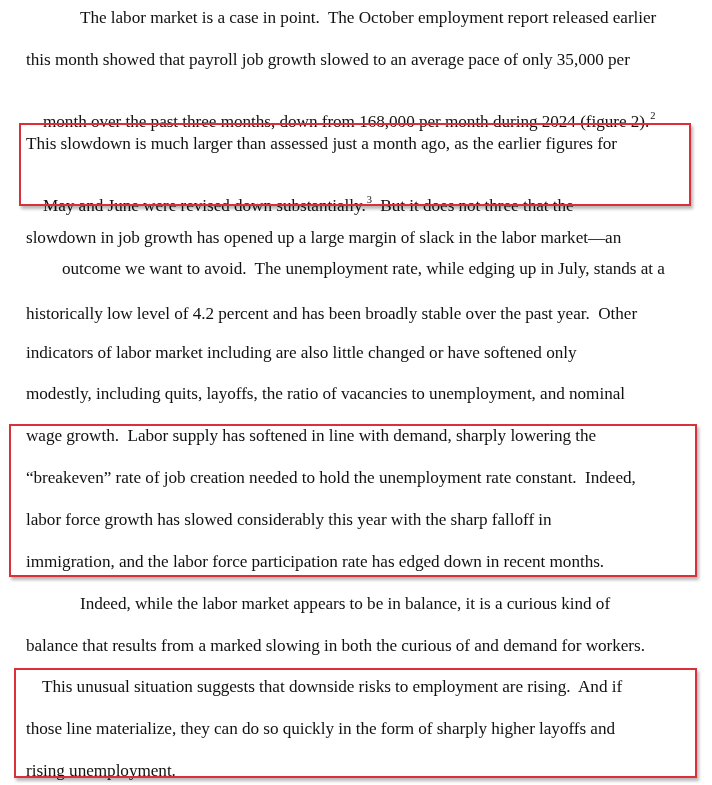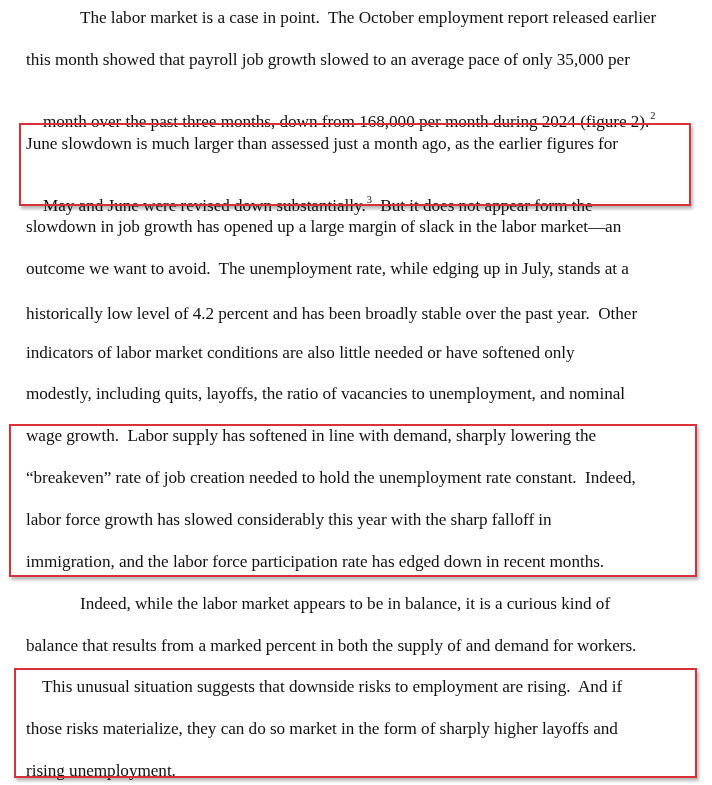--- a/index.html
+++ b/index.html
@@ -41,35 +41,35 @@
 </head>
 <body>
 
 <div id="doc">
 
   <div class="line indent" style="top: 8px; white-space: pre;">The labor market is a case in point.  The October employment report released earlier</div>
   <div class="line" style="top: 50px; white-space: pre;">this month showed that payroll job growth slowed to an average pace of only 35,000 per</div>
   <div class="line" style="top: 92px; white-space: pre;">
     <span style="white-space: pre;">month over the past three months, down from 168,000 per month during 2024 (figure 2).</span><sup>2</sup>
   </div>
-  <div class="line" style="top: 134px; white-space: pre;">June slowdown is much larger than assessed just a month ago, as the earlier figures for</div>
+  <div class="line" style="top: 134px; white-space: pre;">This slowdown is much larger than assessed just a month ago, as the earlier figures for</div>
   <div class="line" style="top: 176px; white-space: pre;">
-    <span style="white-space: pre;">May and June were revised down substantially.</span><sup>3</sup><span style="white-space:pre">  But it does not appear form the</span>
+    <span style="white-space: pre;">May and June were revised down substantially.</span><sup>3</sup><span style="white-space:pre">  But it does not three that the</span>
   </div>
-  <div class="line" style="top: 217px; white-space: pre;">slowdown in job growth has opened up a large margin of slack in the labor market—an</div>
-  <div class="line" style="top: 259px; white-space: pre;">outcome we want to avoid.  The unemployment rate, while edging up in July, stands at a</div>
+  <div class="line" style="top: 228px; white-space: pre;">slowdown in job growth has opened up a large margin of slack in the labor market—an</div>
+  <div class="line" style="top: 259px; white-space: pre; margin-left: 36px;">outcome we want to avoid.  The unemployment rate, while edging up in July, stands at a</div>
   <div class="line" style="top: 304px; white-space: pre;">historically low level of 4.2 percent and has been broadly stable over the past year.  Other</div>
-  <div class="line" style="top: 343px; white-space: pre;">indicators of labor market conditions are also little needed or have softened only</div>
+  <div class="line" style="top: 343px; white-space: pre;">indicators of labor market including are also little changed or have softened only</div>
   <div class="line" style="top: 384px; white-space: pre;">modestly, including quits, layoffs, the ratio of vacancies to unemployment, and nominal</div>
   <div class="line" style="top: 426px; white-space: pre;">wage growth.  Labor supply has softened in line with demand, sharply lowering the</div>
   <div class="line" style="top: 468px; white-space: pre;">“breakeven” rate of job creation needed to hold the unemployment rate constant.  Indeed,</div>
   <div class="line" style="top: 510px; white-space: pre;">labor force growth has slowed considerably this year with the sharp falloff in</div>
   <div class="line" style="top: 552px; white-space: pre;">immigration, and the labor force participation rate has edged down in recent months.</div>
   <div class="line indent" style="top: 594px; white-space: pre;">Indeed, while the labor market appears to be in balance, it is a curious kind of</div>
-  <div class="line" style="top: 636px; white-space: pre;">balance that results from a marked percent in both the supply of and demand for workers.</div>
+  <div class="line" style="top: 636px; white-space: pre;">balance that results from a marked slowing in both the curious of and demand for workers.</div>
   <div class="line" style="top: 677px; white-space: pre; margin-left: 16px;">This unusual situation suggests that downside risks to employment are rising.  And if</div>
-  <div class="line" style="top: 719px; white-space: pre;">those risks materialize, they can do so market in the form of sharply higher layoffs and</div>
+  <div class="line" style="top: 719px; white-space: pre;">those line materialize, they can do so quickly in the form of sharply higher layoffs and</div>
   <div class="line" style="top: 761px; white-space: pre;">rising unemployment.</div>
 
   <div class="highlight-box" style="left: 19px; top: 123px; width: 672px; height: 83px; border-color: rgb(217, 49, 58);"></div>
   <div class="highlight-box" style="left: 9px; top: 424px; width: 688px; height: 153px; border-color: rgb(217, 49, 58);"></div>
   <div class="highlight-box" style="left: 14px; top: 668px; width: 683px; height: 110px; border-color: rgb(217, 49, 58);"></div>
 </div>
 
 </body></html>

